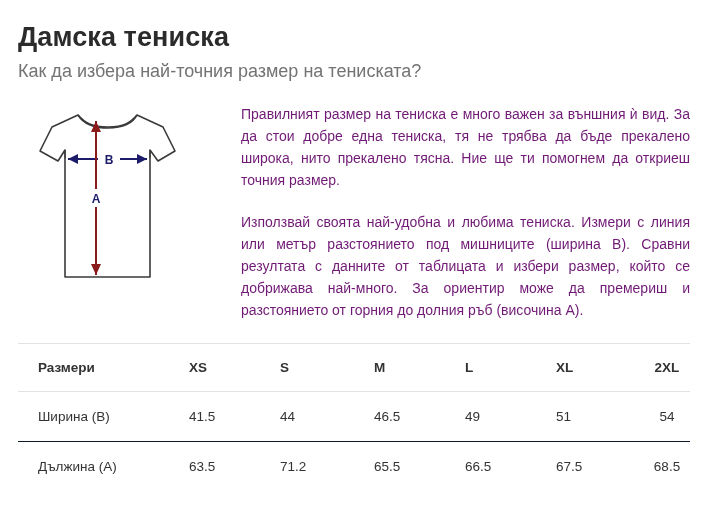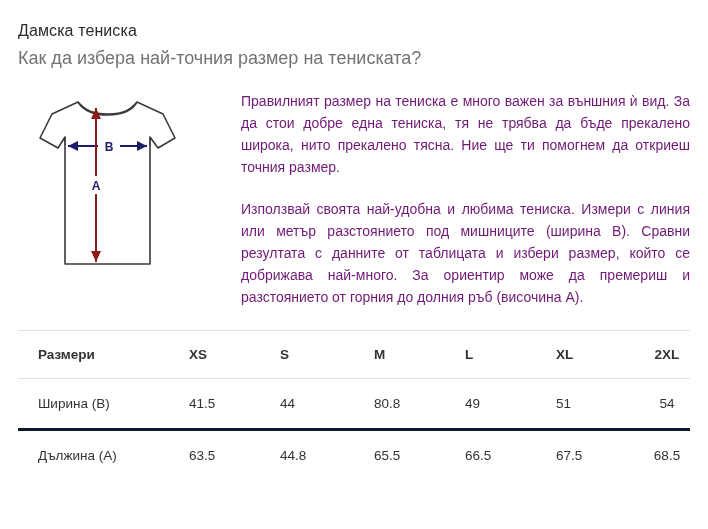--- a/index.html
+++ b/index.html
@@ -15,22 +15,22 @@
     overflow: hidden;
   }
   .page {
     width: 708px;
     height: 529px;
     position: relative;
     box-sizing: border-box;
     padding: 0 18px;
   }
   .title {
-    font-size: 16px;
-    font-weight: normal;
+    font-size: 27px;
+    font-weight: bold;
     color: #2b2b2b;
     letter-spacing: 0.1px;
     margin: 22px 0 0 0;
     line-height: 1.15;
   }
   .subtitle {
     font-size: 18px;
     font-weight: normal;
     color: #737373;
     margin: 8px 0 0 0;
@@ -70,21 +70,21 @@
   }
   table.sizes {
     width: 100%;
     border-collapse: collapse;
     font-size: 13.5px;
   }
   table.sizes th,
   table.sizes td {
     text-align: left;
     padding: 17px 6px 17px 0;
-    border-bottom: 3px solid #0f172a;
+    border-bottom: 1px solid #0f172a;
     font-weight: normal;
     color: #333333;
   }
   table.sizes thead th {
     border-top: 1px solid #e2e2e2;
     border-bottom: 1px solid #e2e2e2;
     font-weight: bold;
     padding-top: 16px;
     padding-bottom: 16px;
   }
@@ -161,29 +161,29 @@
           <th class="c4">L</th>
           <th class="c5">XL</th>
           <th class="c6">2XL</th>
         </tr>
       </thead>
       <tbody>
         <tr>
           <td class="c0">Ширина (B)</td>
           <td class="c1">41.5</td>
           <td class="c2">44</td>
-          <td class="c3">80.8</td>
+          <td class="c3">46.5</td>
           <td class="c4">49</td>
           <td class="c5">51</td>
           <td class="c6">54</td>
         </tr>
         <tr>
           <td class="c0">Дължина (A)</td>
           <td class="c1">63.5</td>
-          <td class="c2">44.8</td>
+          <td class="c2">71.2</td>
           <td class="c3">65.5</td>
           <td class="c4">66.5</td>
           <td class="c5">67.5</td>
           <td class="c6">68.5</td>
         </tr>
       </tbody>
     </table>
   </div>
 
 </div>

